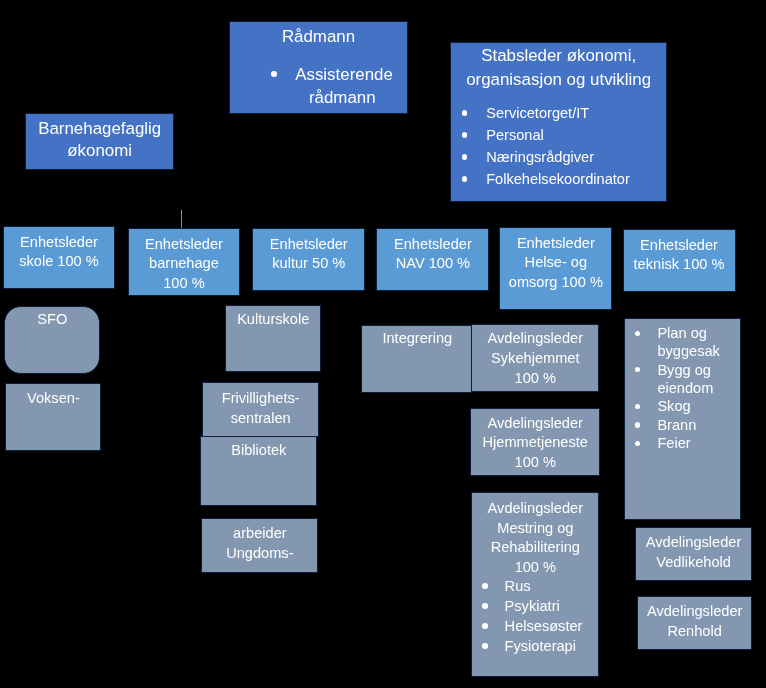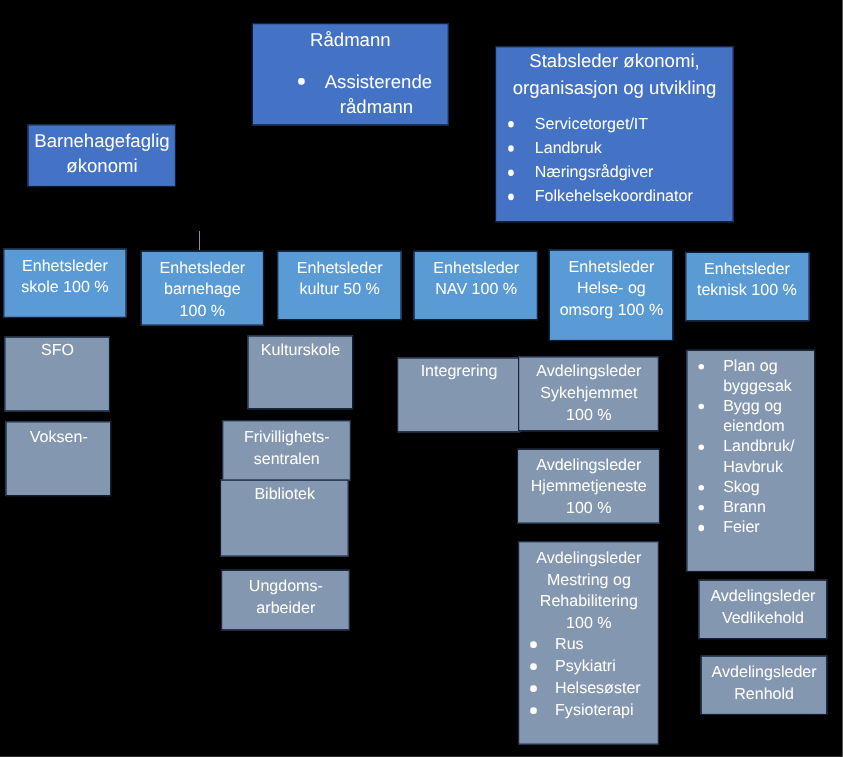--- a/index.html
+++ b/index.html
@@ -86,27 +86,27 @@
   <ul class="bl" style="margin-top:14.5px;--bx:43.9px;--bd:5.5px;--by:11.7px;--tx:65.2px;">
     <li style="font-size:16.9px;line-height:23.4px;padding-right:17.6px;text-align:center;"><span>Assisterende rådmann</span></li>
   </ul>
 </div>
 
 <div class="box lvl1" style="left:450.4px;top:42.1px;width:216.5px;height:160px;justify-content:flex-start;padding-top:1px;">
   <div class="ttl f17">Stabsleder økonomi,</div>
   <div class="ttl f17">organisasjon og utvikling</div>
   <ul class="bl" style="margin-top:10.5px;--bx:13.1px;--tx:34.8px;--bd:5.8px;">
     <li><span>Servicetorget/IT</span></li>
-    <li><span>Landbruk</span></li>
+    <li><span>Personal</span></li>
     <li><span>Næringsrådgiver</span></li>
     <li><span>Folkehelsekoordinator</span></li>
   </ul>
 </div>
 
-<div class="box lvl1" style="left:25.2px;top:113.2px;width:135px;height:57.1px;padding-top:4px;">
+<div class="box lvl1" style="left:25.2px;top:113.2px;width:149px;height:57.1px;padding-top:4px;">
   <div class="ttl f17" style="line-height:21.6px;">Barnehagefaglig</div>
   <div class="ttl f17" style="line-height:21.6px;">økonomi</div>
 </div>
 
 <div class="box lvl2" style="left:2.6px;top:226.3px;width:112.8px;height:62.8px;padding-top:5.5px;">
   <div class="ttl f15">Enhetsleder</div>
   <div class="ttl f15">skole 100 %</div>
 </div>
 
 <div class="box lvl2" style="left:127.5px;top:228px;width:112.9px;height:68.2px;padding-top:5.5px;">
@@ -129,21 +129,21 @@
   <div class="ttl f15">Enhetsleder</div>
   <div class="ttl f15">Helse- og</div>
   <div class="ttl f15">omsorg 100 %</div>
 </div>
 
 <div class="box lvl2" style="left:622.5px;top:229.1px;width:113px;height:63.3px;padding-top:5.5px;">
   <div class="ttl f15">Enhetsleder</div>
   <div class="ttl f15">teknisk 100 %</div>
 </div>
 
-<div class="box lvl3" style="left:4.4px;top:306.1px;width:95.7px;height:68px;justify-content:flex-start;padding-top:3.3px;">
+<div class="box lvl3" style="left:4.4px;top:306.1px;width:95.7px;height:68px;justify-content:flex-start;padding-top:3.3px;border-radius:17px;">
   <div class="ttl f15">SFO</div>
 </div>
 
 <div class="box lvl3" style="left:5.4px;top:383.2px;width:96px;height:68.1px;padding-top:4.3px;gap:40px;">
   <div class="ttl f15" style="line-height:21px">Voksen-</div>
   <div class="ttl f15" style="line-height:21px">opplæring</div>
 </div>
 
 <div class="box lvl3" style="left:225.3px;top:305.2px;width:95.9px;height:67px;justify-content:flex-start;padding-top:3.8px;">
   <div class="ttl f15">Kulturskole</div>
@@ -152,22 +152,22 @@
 <div class="box lvl3" style="left:202.1px;top:382.2px;width:117.2px;height:55.1px;justify-content:center;padding-bottom:3px;">
   <div class="ttl f15" style="line-height:20px">Frivillighets-</div>
   <div class="ttl f15" style="line-height:20px">sentralen</div>
 </div>
 
 <div class="box lvl3" style="left:200.3px;top:436px;width:117.1px;height:70px;justify-content:flex-start;padding-top:3.8px;">
   <div class="ttl f15">Bibliotek</div>
 </div>
 
 <div class="box lvl3" style="left:201.3px;top:518.2px;width:117.1px;height:55.1px;justify-content:center;padding-bottom:5px;">
+  <div class="ttl f15" style="line-height:20px">arbeider</div>
   <div class="ttl f15" style="line-height:20px">Ungdoms-</div>
-  <div class="ttl f15" style="line-height:20px">arbeider</div>
 </div>
 
 <div class="box lvl3" style="left:361.3px;top:325.2px;width:112px;height:68px;justify-content:flex-start;padding-top:3.3px;">
   <div class="ttl f15">Integrering</div>
 </div>
 
 <div class="box lvl3" style="left:471.3px;top:324.2px;width:128px;height:68px;padding-top:4.3px;">
   <div class="ttl f15">Avdelingsleder</div>
   <div class="ttl f15">Sykehjemmet</div>
   <div class="ttl f15">100 %</div>
@@ -189,21 +189,20 @@
     <li><span>Psykiatri</span></li>
     <li><span>Helsesøster</span></li>
     <li><span>Fysioterapi</span></li>
   </ul>
 </div>
 
 <div class="box lvl3" style="left:624.3px;top:318px;width:117.1px;height:202.2px;justify-content:flex-start;padding-top:5px;">
   <ul class="bl" style="--bx:12.1px;--bd:5.2px;--by:9.2px;--tx:32.1px;line-height:18.35px;">
     <li><span>Plan og byggesak</span></li>
     <li><span>Bygg og eiendom</span></li>
-    <li><span>Landbruk/ Havbruk</span></li>
     <li><span>Skog</span></li>
     <li><span>Brann</span></li>
     <li><span>Feier</span></li>
   </ul>
 </div>
 
 <div class="box lvl3" style="left:635.4px;top:526.8px;width:116.4px;height:54px;justify-content:center;padding-bottom:3.5px;">
   <div class="ttl f15" style="line-height:20px">Avdelingsleder</div>
   <div class="ttl f15" style="line-height:20px">Vedlikehold</div>
 </div>

